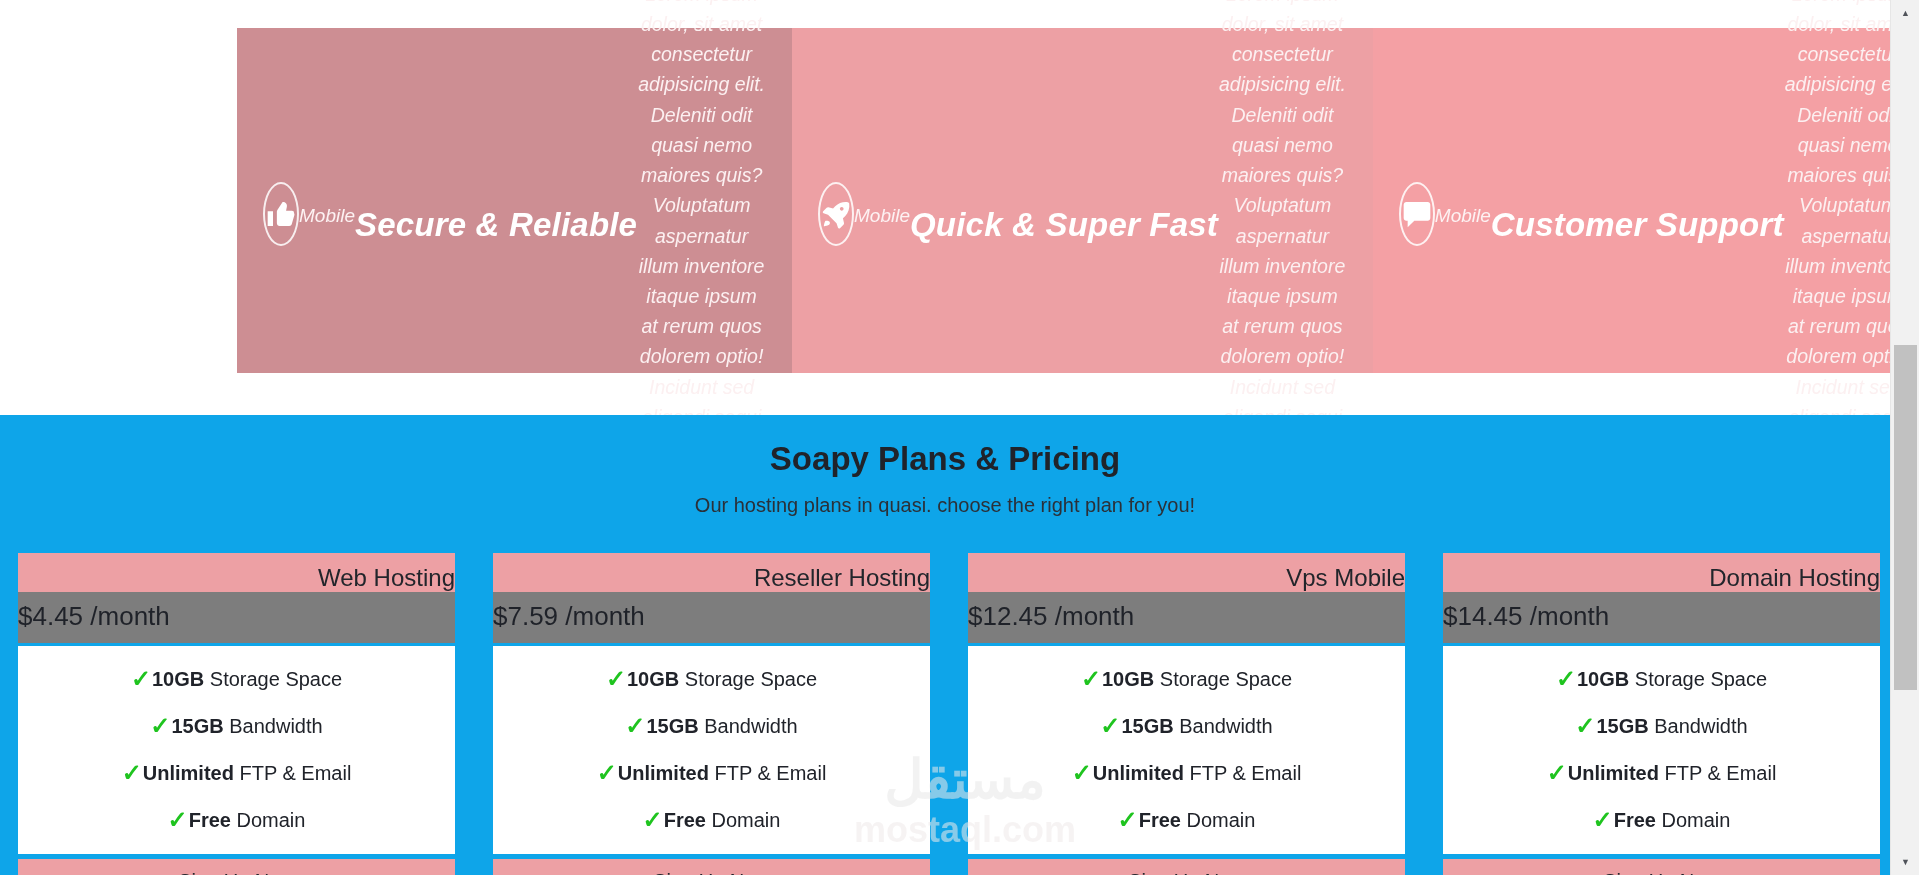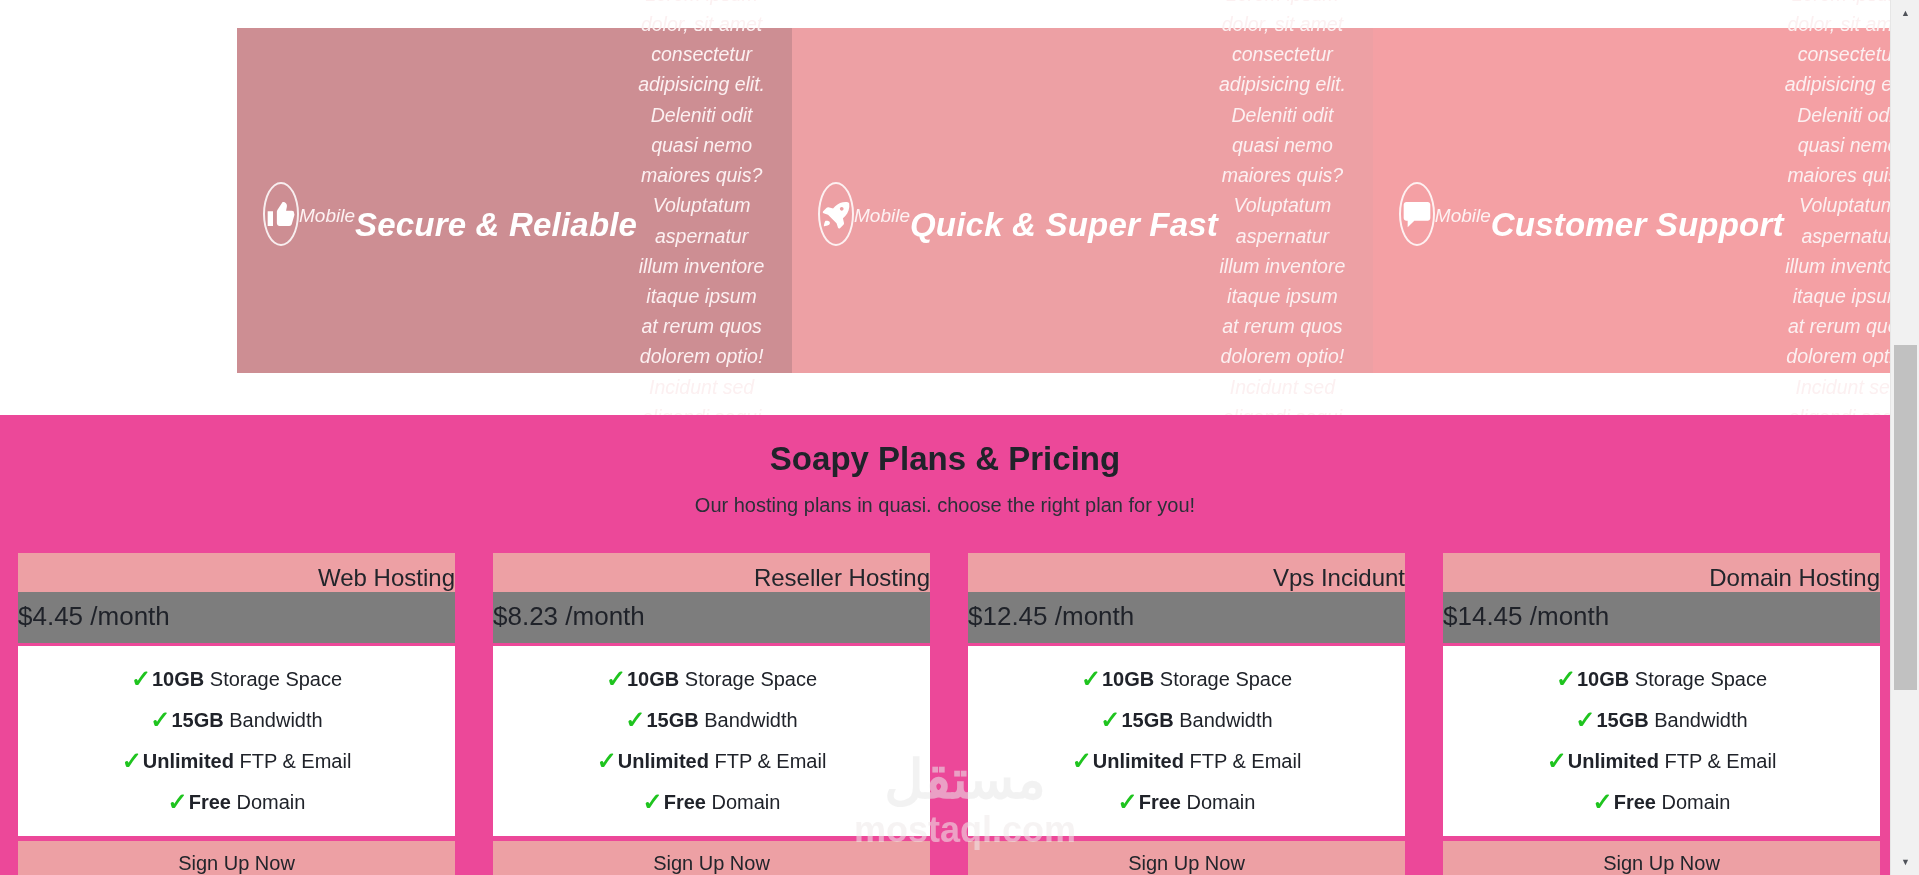--- a/index.html
+++ b/index.html
@@ -65,21 +65,21 @@
     margin-top: 20px;
     color: #fcf0f1;
     max-width: 420px;
   }
 
   
   .pricing {
     position: absolute;
     left: 0; top: 415px;
     width: 1890px; height: 460px;
-    background: #ec4899;
+    background: #0ea5e9;
   }
   .pricing-head {
     text-align: center;
     padding-top: 25px;
   }
   .pricing-title {
     font-size: 33px;
     font-weight: 600;
     color: #20232a;
   }
@@ -113,21 +113,21 @@
     color: #1f2229;
     font-size: 26px;
     text-align: left;
     padding: 9px 0 11px 0;
   }
   .plan-features {
     background: #ffffff;
     padding: 19px 0 20px 0;
     display: flex;
     flex-direction: column;
-    gap: 13px;
+    gap: 19px;
     margin-top: 3px;
   }
   .plan-feature {
     font-size: 20px;
     color: #20232a;
     text-align: center;
     white-space: nowrap;
   }
   .plan-feature .tick {
     color: #1fc41f;
@@ -247,31 +247,31 @@
           <div class="plan-features">
             <div class="plan-feature"><span class="tick">✓</span><b>10GB</b><span> Storage Space</span></div>
             <div class="plan-feature"><span class="tick">✓</span><b>15GB</b><span> Bandwidth</span></div>
             <div class="plan-feature"><span class="tick">✓</span><b>Unlimited</b><span> FTP &amp; Email</span></div>
             <div class="plan-feature"><span class="tick">✓</span><b>Free</b><span> Domain</span></div>
           </div>
           <button class="plan-cta">Sign Up Now</button>
         </div>
         <div class="plan">
           <div class="plan-name">Reseller Hosting</div>
-          <div class="plan-price">$8.23 /month</div>
+          <div class="plan-price">$7.59 /month</div>
           <div class="plan-features">
             <div class="plan-feature"><span class="tick">✓</span><b>10GB</b><span> Storage Space</span></div>
             <div class="plan-feature"><span class="tick">✓</span><b>15GB</b><span> Bandwidth</span></div>
             <div class="plan-feature"><span class="tick">✓</span><b>Unlimited</b><span> FTP &amp; Email</span></div>
             <div class="plan-feature"><span class="tick">✓</span><b>Free</b><span> Domain</span></div>
           </div>
           <button class="plan-cta">Sign Up Now</button>
         </div>
         <div class="plan">
-          <div class="plan-name">Vps Incidunt</div>
+          <div class="plan-name">Vps Mobile</div>
           <div class="plan-price">$12.45 /month</div>
           <div class="plan-features">
             <div class="plan-feature"><span class="tick">✓</span><b>10GB</b><span> Storage Space</span></div>
             <div class="plan-feature"><span class="tick">✓</span><b>15GB</b><span> Bandwidth</span></div>
             <div class="plan-feature"><span class="tick">✓</span><b>Unlimited</b><span> FTP &amp; Email</span></div>
             <div class="plan-feature"><span class="tick">✓</span><b>Free</b><span> Domain</span></div>
           </div>
           <button class="plan-cta">Sign Up Now</button>
         </div>
         <div class="plan">

